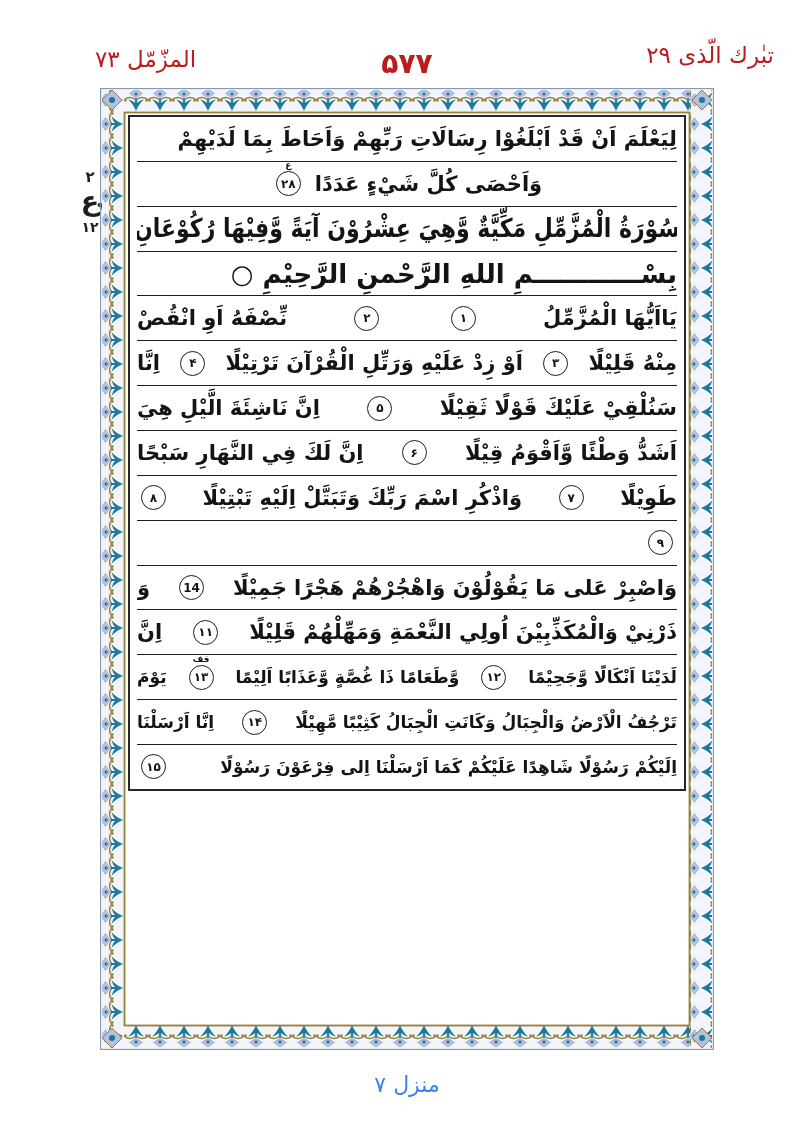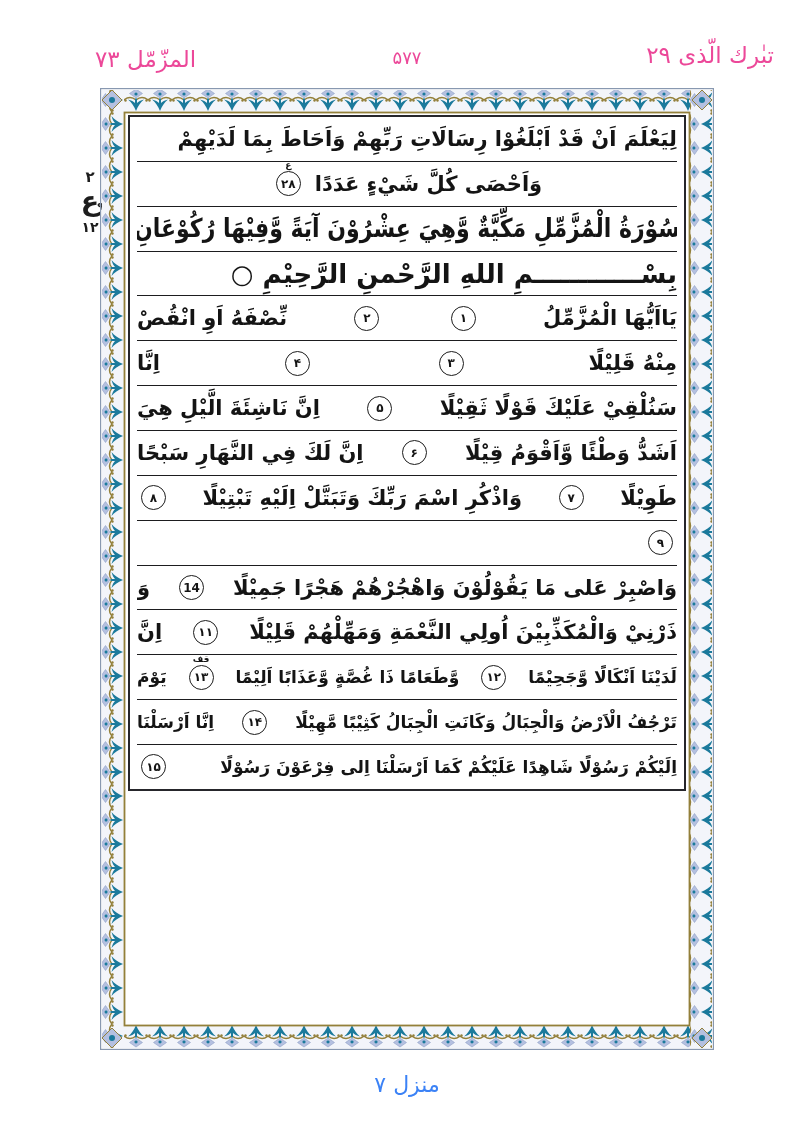--- a/index.html
+++ b/index.html
@@ -1,24 +1,24 @@
 <!DOCTYPE html>
 <html lang="ar"><head>
 <meta charset="utf-8">
 <style>
   html,body{margin:0;padding:0;background:#ffffff;}
   .page{
     position:relative;width:798px;height:1140px;background:#fff;
     font-family:"DejaVu Sans",sans-serif;color:#161616;overflow:hidden;
   }
   
-  .hdr{position:absolute;top:42px;font-size:23px;white-space:nowrap;direction:rtl;color:#ec4899;}
+  .hdr{position:absolute;top:42px;font-size:23px;white-space:nowrap;direction:rtl;color:#b91c1c;}
   .hdr-right{right:24px;margin-left:14px;}
   .hdr-left{left:95px;top:46px;}
-  .hdr-center{left:100px;width:614px;text-align:center;top:47px;font-size:18px;font-weight:normal;letter-spacing:2px;}
+  .hdr-center{left:100px;width:614px;text-align:center;top:47px;font-size:28px;font-weight:bold;letter-spacing:2px;}
   .footer-manzil{position:absolute;left:100px;width:614px;top:1072px;text-align:center;
     font-size:22px;direction:rtl;color:#3b82f6;}
   
   .ruku-marker{position:absolute;left:72px;top:170px;width:36px;text-align:center;
     direction:rtl;font-weight:bold;color:#1d1d1d;line-height:1.05;}
   .ruku-top{font-size:15px;display:block;}
   .ruku-ain{font-size:27px;display:block;position:relative;height:34px;line-height:30px;}
   .ruku-ain-small{position:absolute;right:4px;bottom:-2px;font-size:11px;font-weight:bold;}
   .ruku-bottom{font-size:14px;display:block;}
   
@@ -139,20 +139,21 @@
           <span class="ayah-marker">
             <span>۲</span>
           </span>
           <span class="seg">نِّصْفَهُ اَوِ انْقُصْ</span>
         </div>
         <div class="row ayah">
           <span class="seg">مِنْهُ قَلِيْلًا</span>
           <span class="ayah-marker">
             <span>۳</span>
           </span>
+          <span class="seg">اَوْ زِدْ عَلَيْهِ وَرَتِّلِ الْقُرْآنَ تَرْتِيْلًا</span>
           <span class="ayah-marker">
             <span>۴</span>
           </span>
           <span class="seg">اِنَّا</span>
         </div>
         <div class="row ayah">
           <span class="seg">سَنُلْقِيْ عَلَيْكَ قَوْلًا ثَقِيْلًا</span>
           <span class="ayah-marker">
             <span>۵</span>
           </span>

